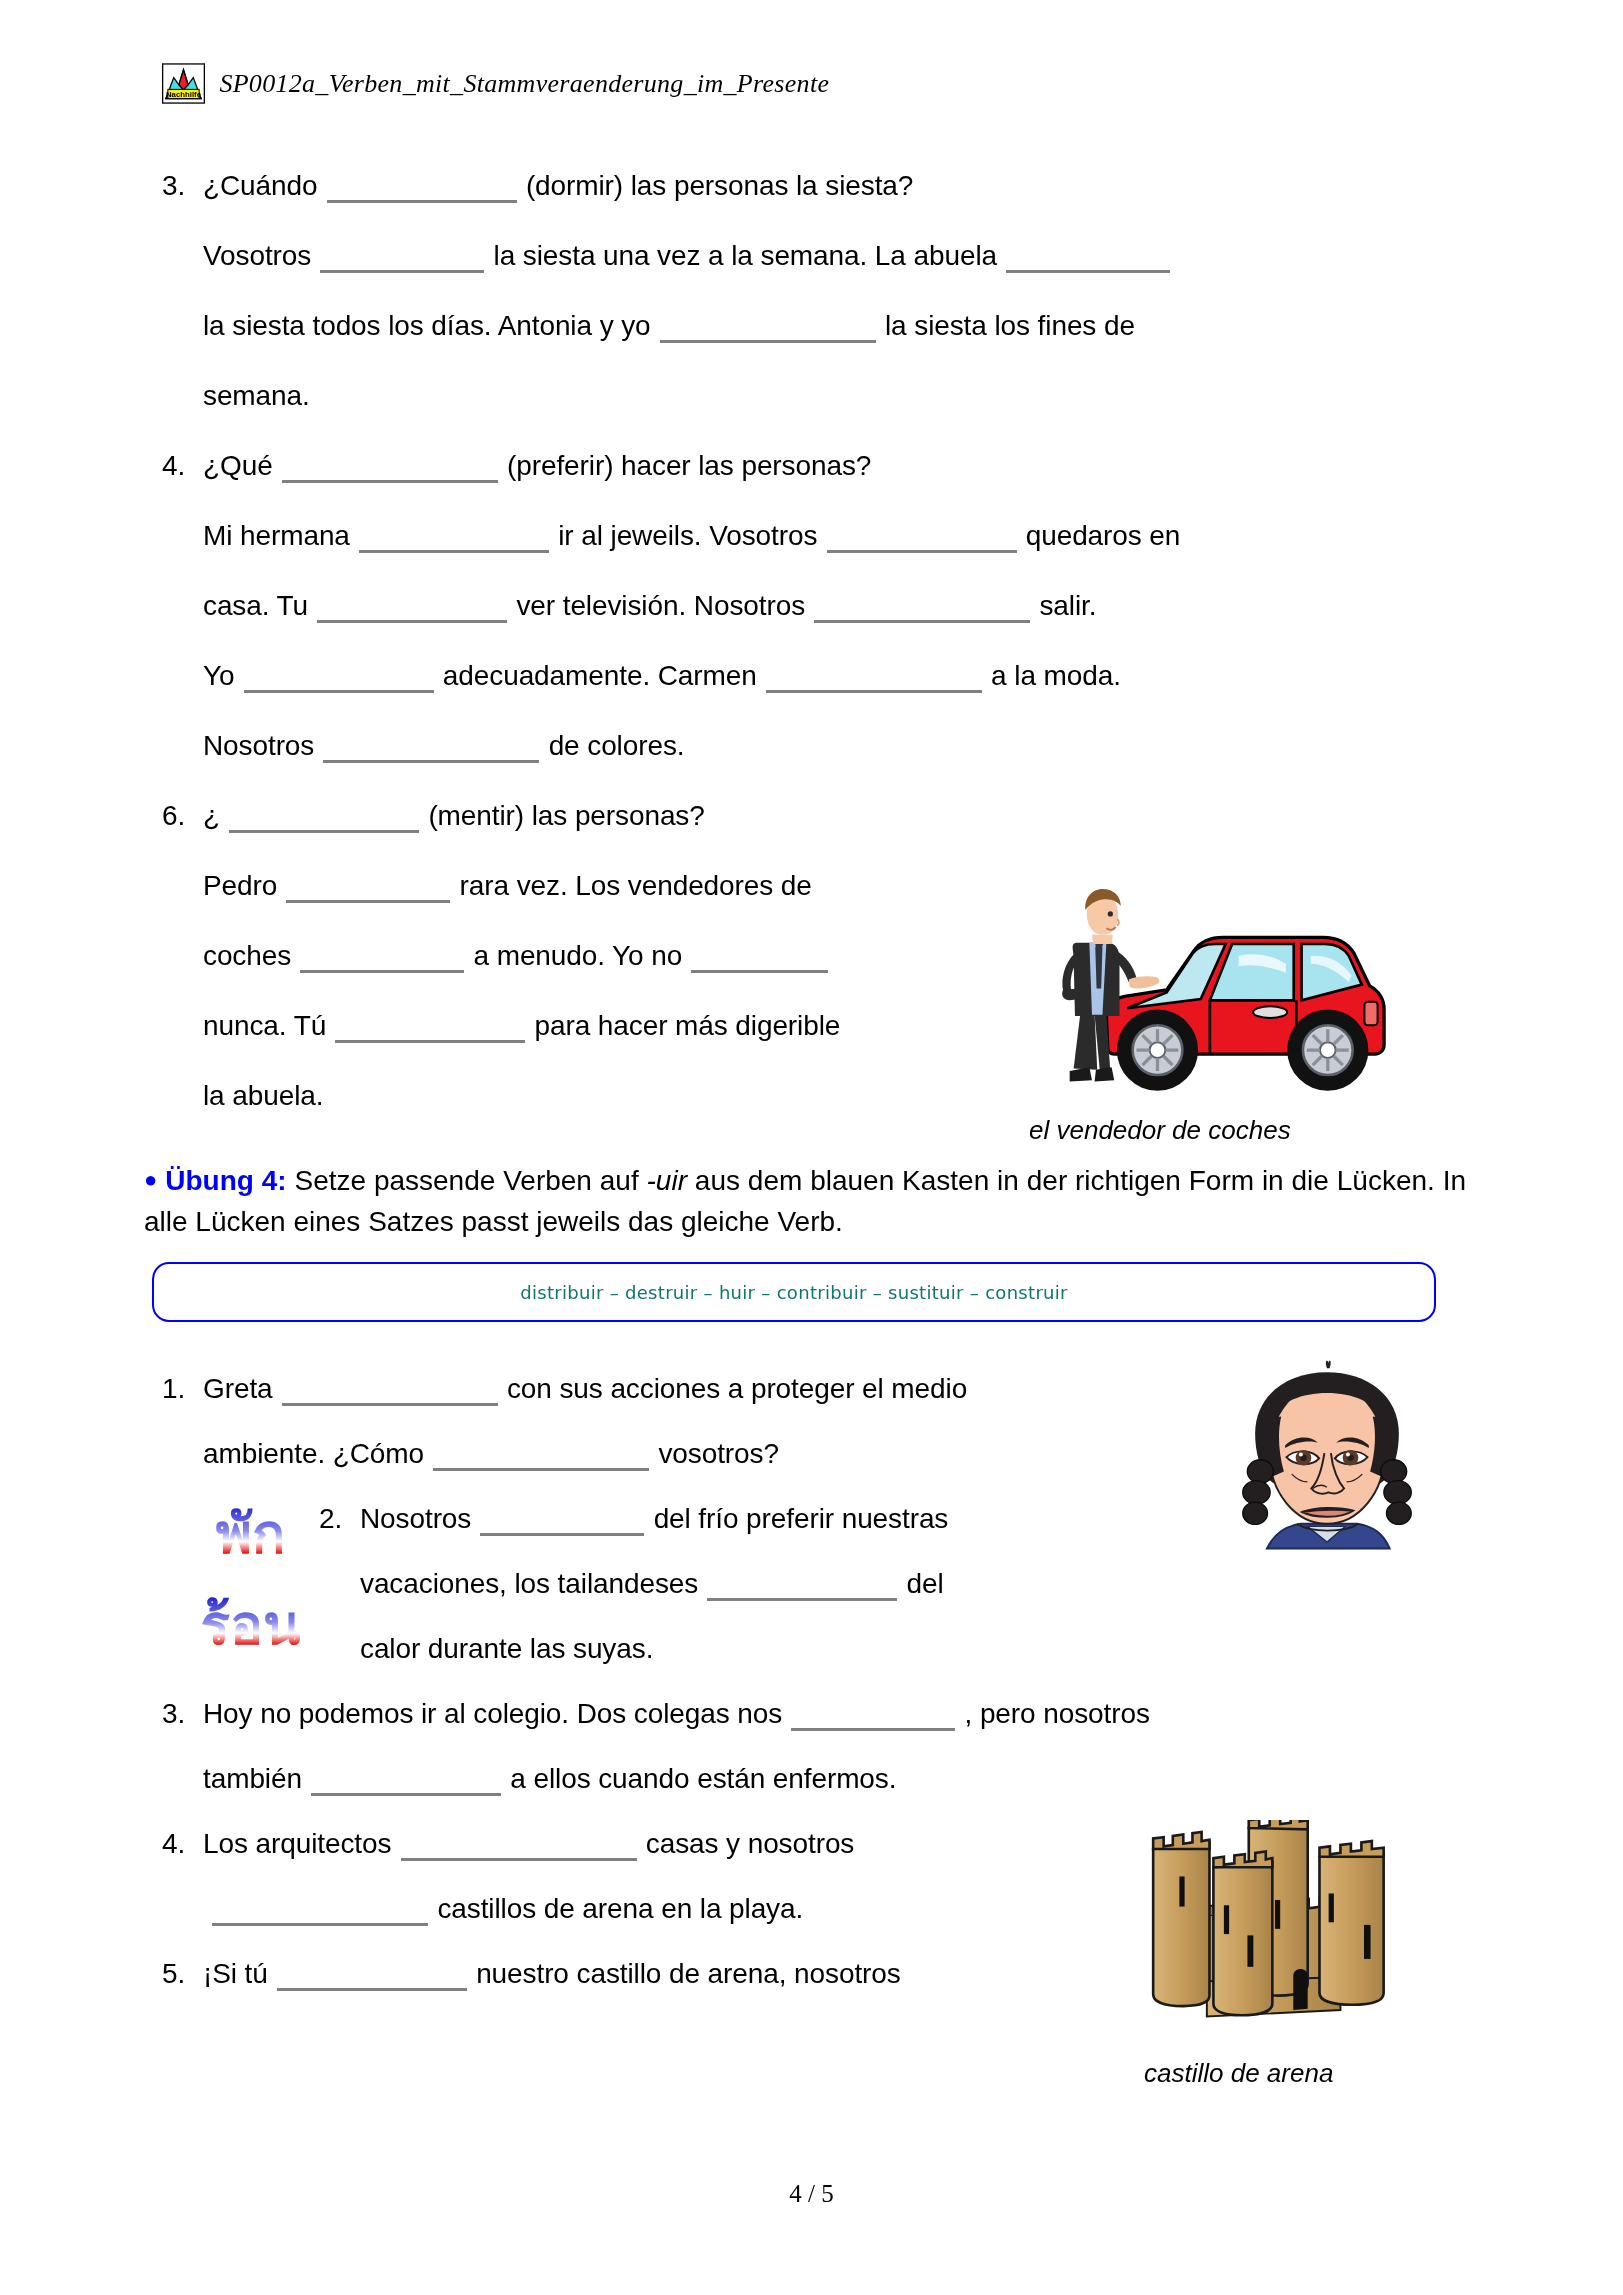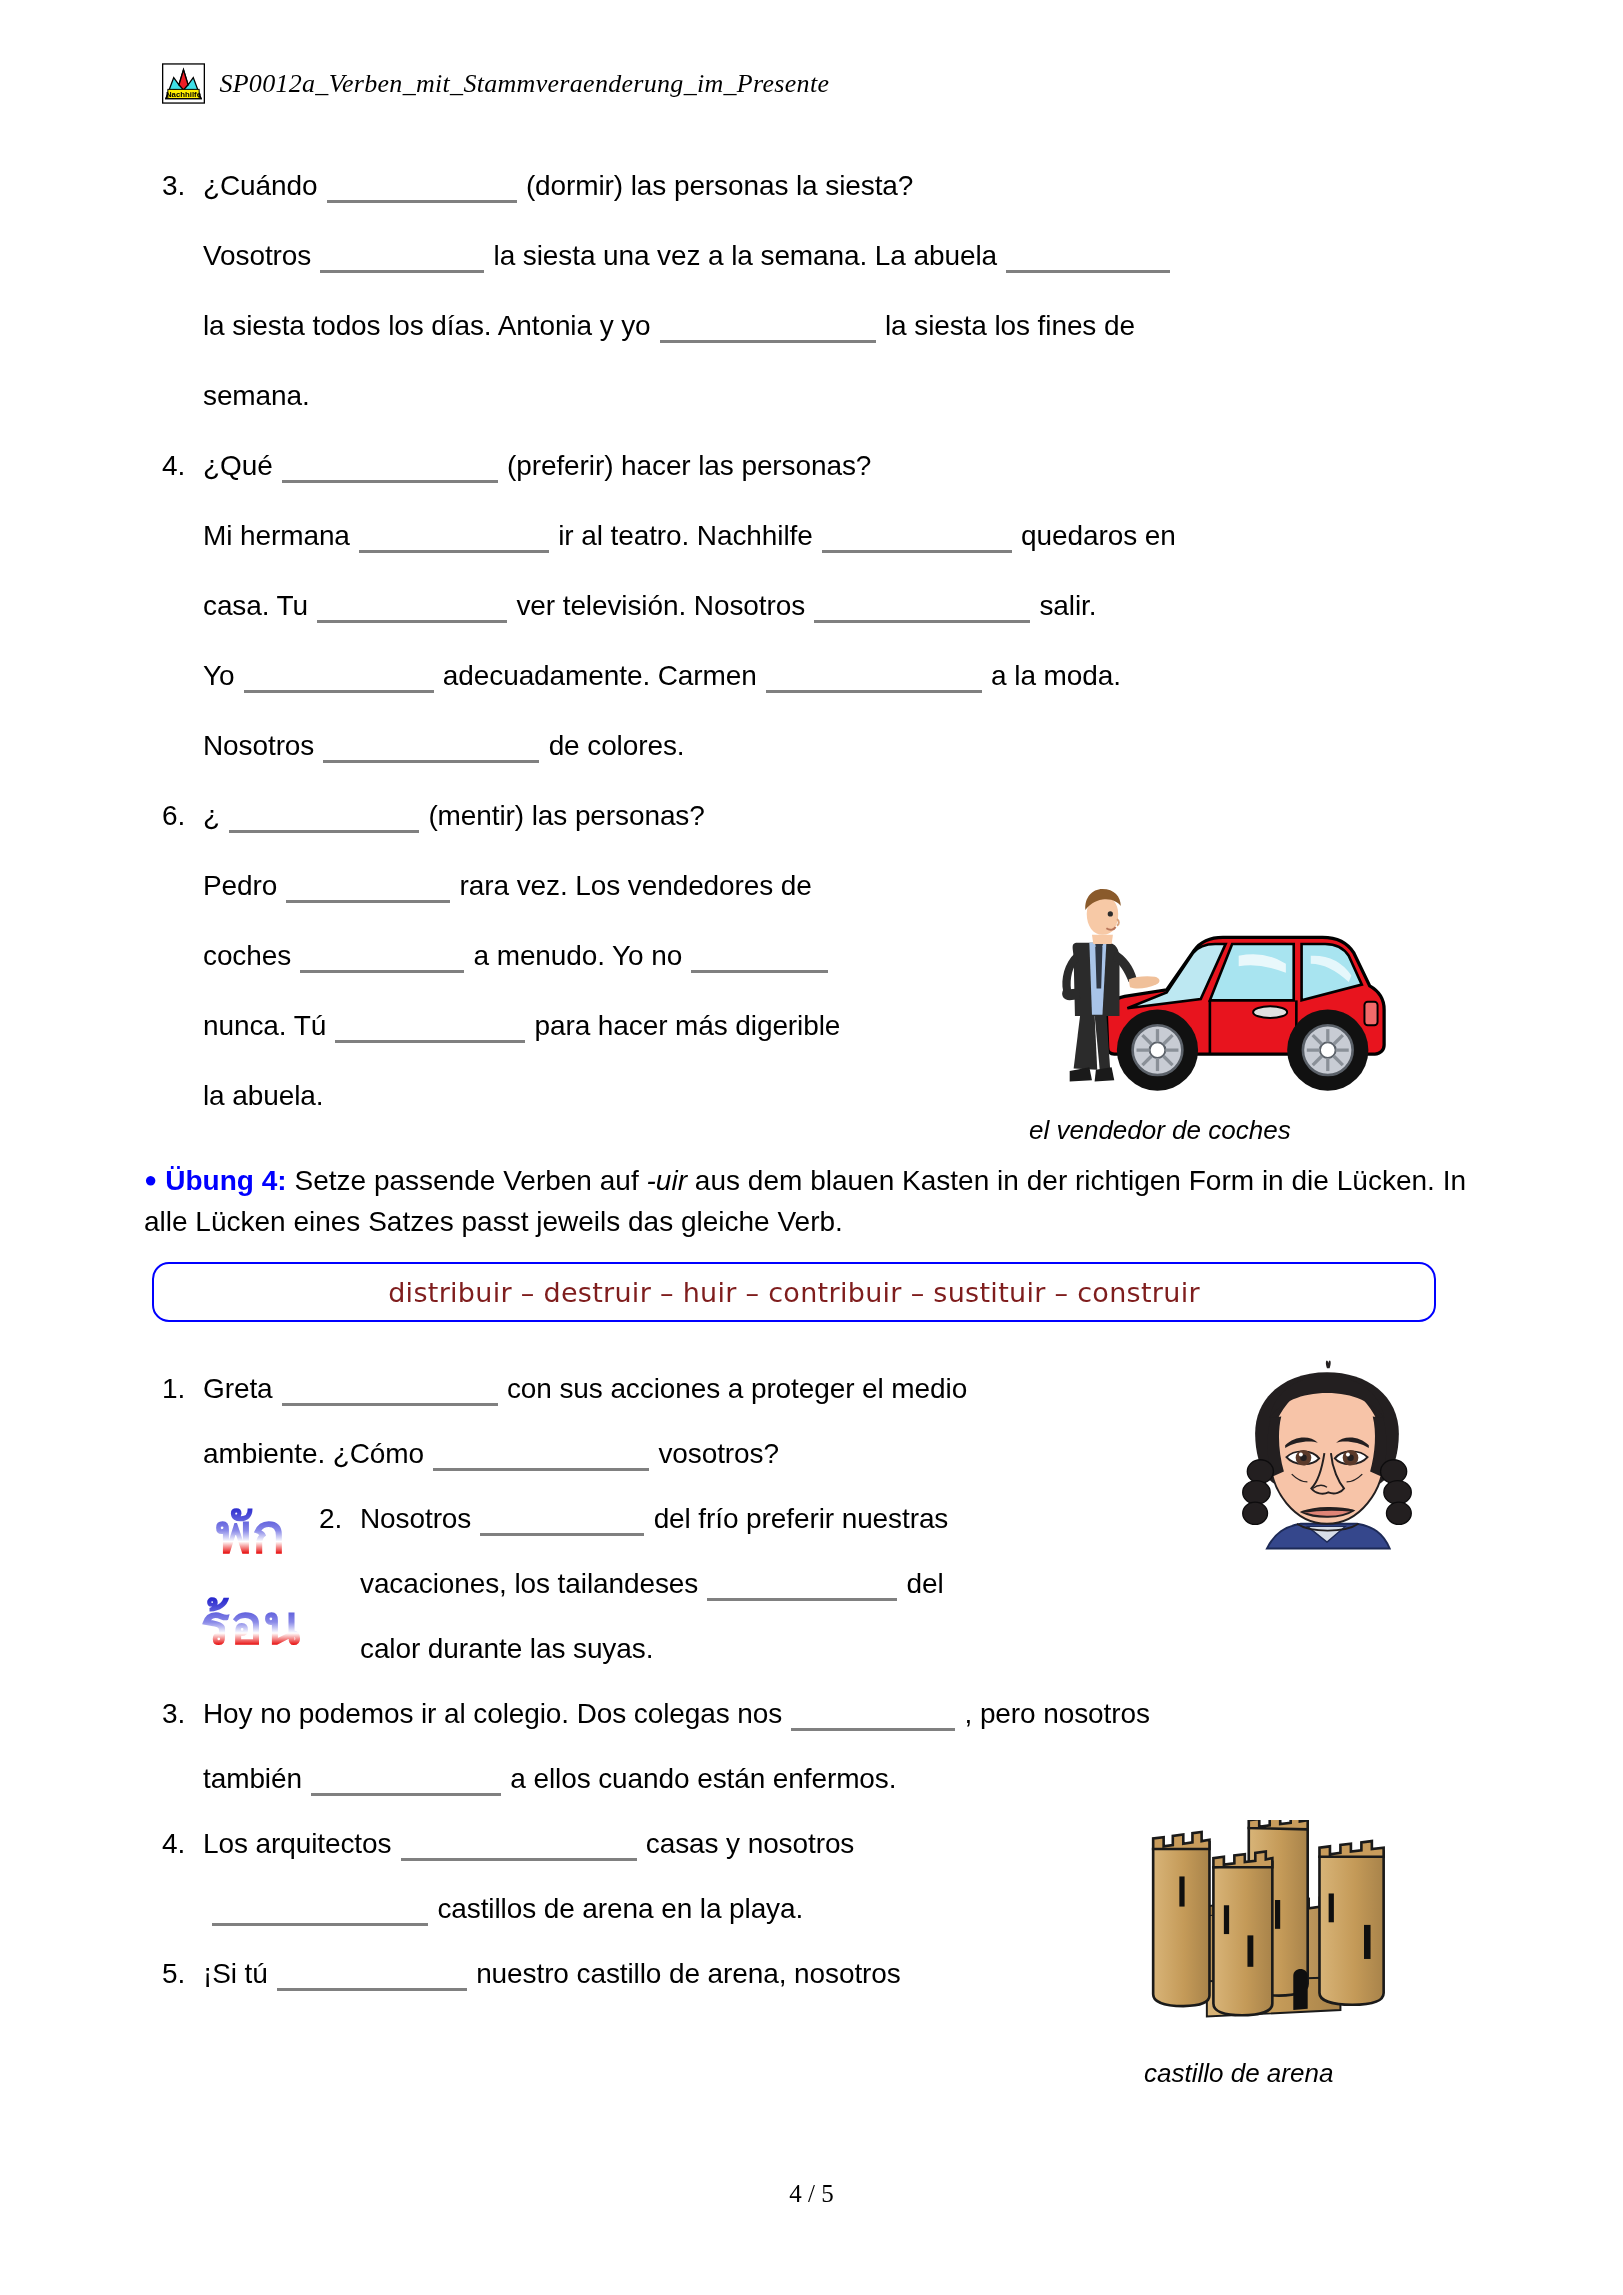--- a/index.html
+++ b/index.html
@@ -77,23 +77,23 @@
   
   .verbbox {
     position:absolute; left:152px; top:1262px;
     width:1284px; height:60px;
     border:2.6px solid #0000ff;
     border-radius:17px;
     display:flex; align-items:center; justify-content:center;
     box-sizing:border-box;
   }
   .verbbox-text {
-    color:#7f1d1d;
+    color:#0f766e;
     font-family:"DejaVu Sans", sans-serif;
-    font-size:27px;
+    font-size:18px;
     letter-spacing:0.3px;
     white-space:nowrap;
   }
 
   
   .content2 {
     position:absolute; left:162px; top:1356px;
     width:1303px;
   }
   .content2 .ex-line { line-height:65px; }
@@ -142,21 +142,21 @@
 
   <div class="content" id="ex3">
       <div class="ex-item">
         <div class="ex-line"><span class="num">3.</span><span>¿Cuándo</span><span class="sp"></span><span class="blank b3"></span><span class="sp"></span><span>(dormir) las personas la siesta?</span></div>
         <div class="ex-line"><span class="indent"></span><span>Vosotros</span><span class="sp"></span><span class="blank b2"></span><span class="sp"></span><span>la siesta una vez a la semana. La abuela</span><span class="sp"></span><span class="blank b2"></span><span class="sp"></span></div>
         <div class="ex-line"><span class="indent"></span><span>la siesta todos los días. Antonia y yo</span><span class="sp"></span><span class="blank b4"></span><span class="sp"></span><span>la  siesta  los  fines  de</span></div>
         <div class="ex-line"><span class="indent"></span><span>semana.</span></div>
       </div>
       <div class="ex-item">
         <div class="ex-line"><span class="num">4.</span><span>¿Qué</span><span class="sp"></span><span class="blank b4"></span><span class="sp"></span><span>(preferir) hacer las personas?</span></div>
-        <div class="ex-line"><span class="indent"></span><span>Mi hermana</span><span class="sp"></span><span class="blank b3"></span><span class="sp"></span><span>ir al teatro. Nachhilfe</span><span class="sp"></span><span class="blank b3"></span><span class="sp"></span><span>quedaros en</span></div>
+        <div class="ex-line"><span class="indent"></span><span>Mi hermana</span><span class="sp"></span><span class="blank b3"></span><span class="sp"></span><span>ir al jeweils. Vosotros</span><span class="sp"></span><span class="blank b3"></span><span class="sp"></span><span>quedaros en</span></div>
         <div class="ex-line"><span class="indent"></span><span>casa. Tu</span><span class="sp"></span><span class="blank b3"></span><span class="sp"></span><span>ver televisión. Nosotros</span><span class="sp"></span><span class="blank b4"></span><span class="sp"></span><span>salir.</span></div>
       </div>
       <div class="ex-item">
         <div class="ex-line"><span class="indent"></span><span>Yo</span><span class="sp"></span><span class="blank b3"></span><span class="sp"></span><span>adecuadamente. Carmen</span><span class="sp"></span><span class="blank b4"></span><span class="sp"></span><span>a la moda.</span></div>
         <div class="ex-line"><span class="indent"></span><span>Nosotros</span><span class="sp"></span><span class="blank b4"></span><span class="sp"></span><span>de colores.</span></div>
       </div>
       <div class="ex-item">
         <div class="ex-line"><span class="num">6.</span><span>¿</span><span class="sp"></span><span class="blank b3"></span><span class="sp"></span><span>(mentir) las personas?</span></div>
         <div class="ex-line"><span class="indent"></span><span>Pedro</span><span class="sp"></span><span class="blank b2"></span><span class="sp"></span><span>rara  vez.  Los  vendedores  de</span></div>
         <div class="ex-line"><span class="indent"></span><span>coches</span><span class="sp"></span><span class="blank b2"></span><span class="sp"></span><span>a menudo. Yo no</span><span class="sp"></span><span class="blank b1"></span><span class="sp"></span></div>

